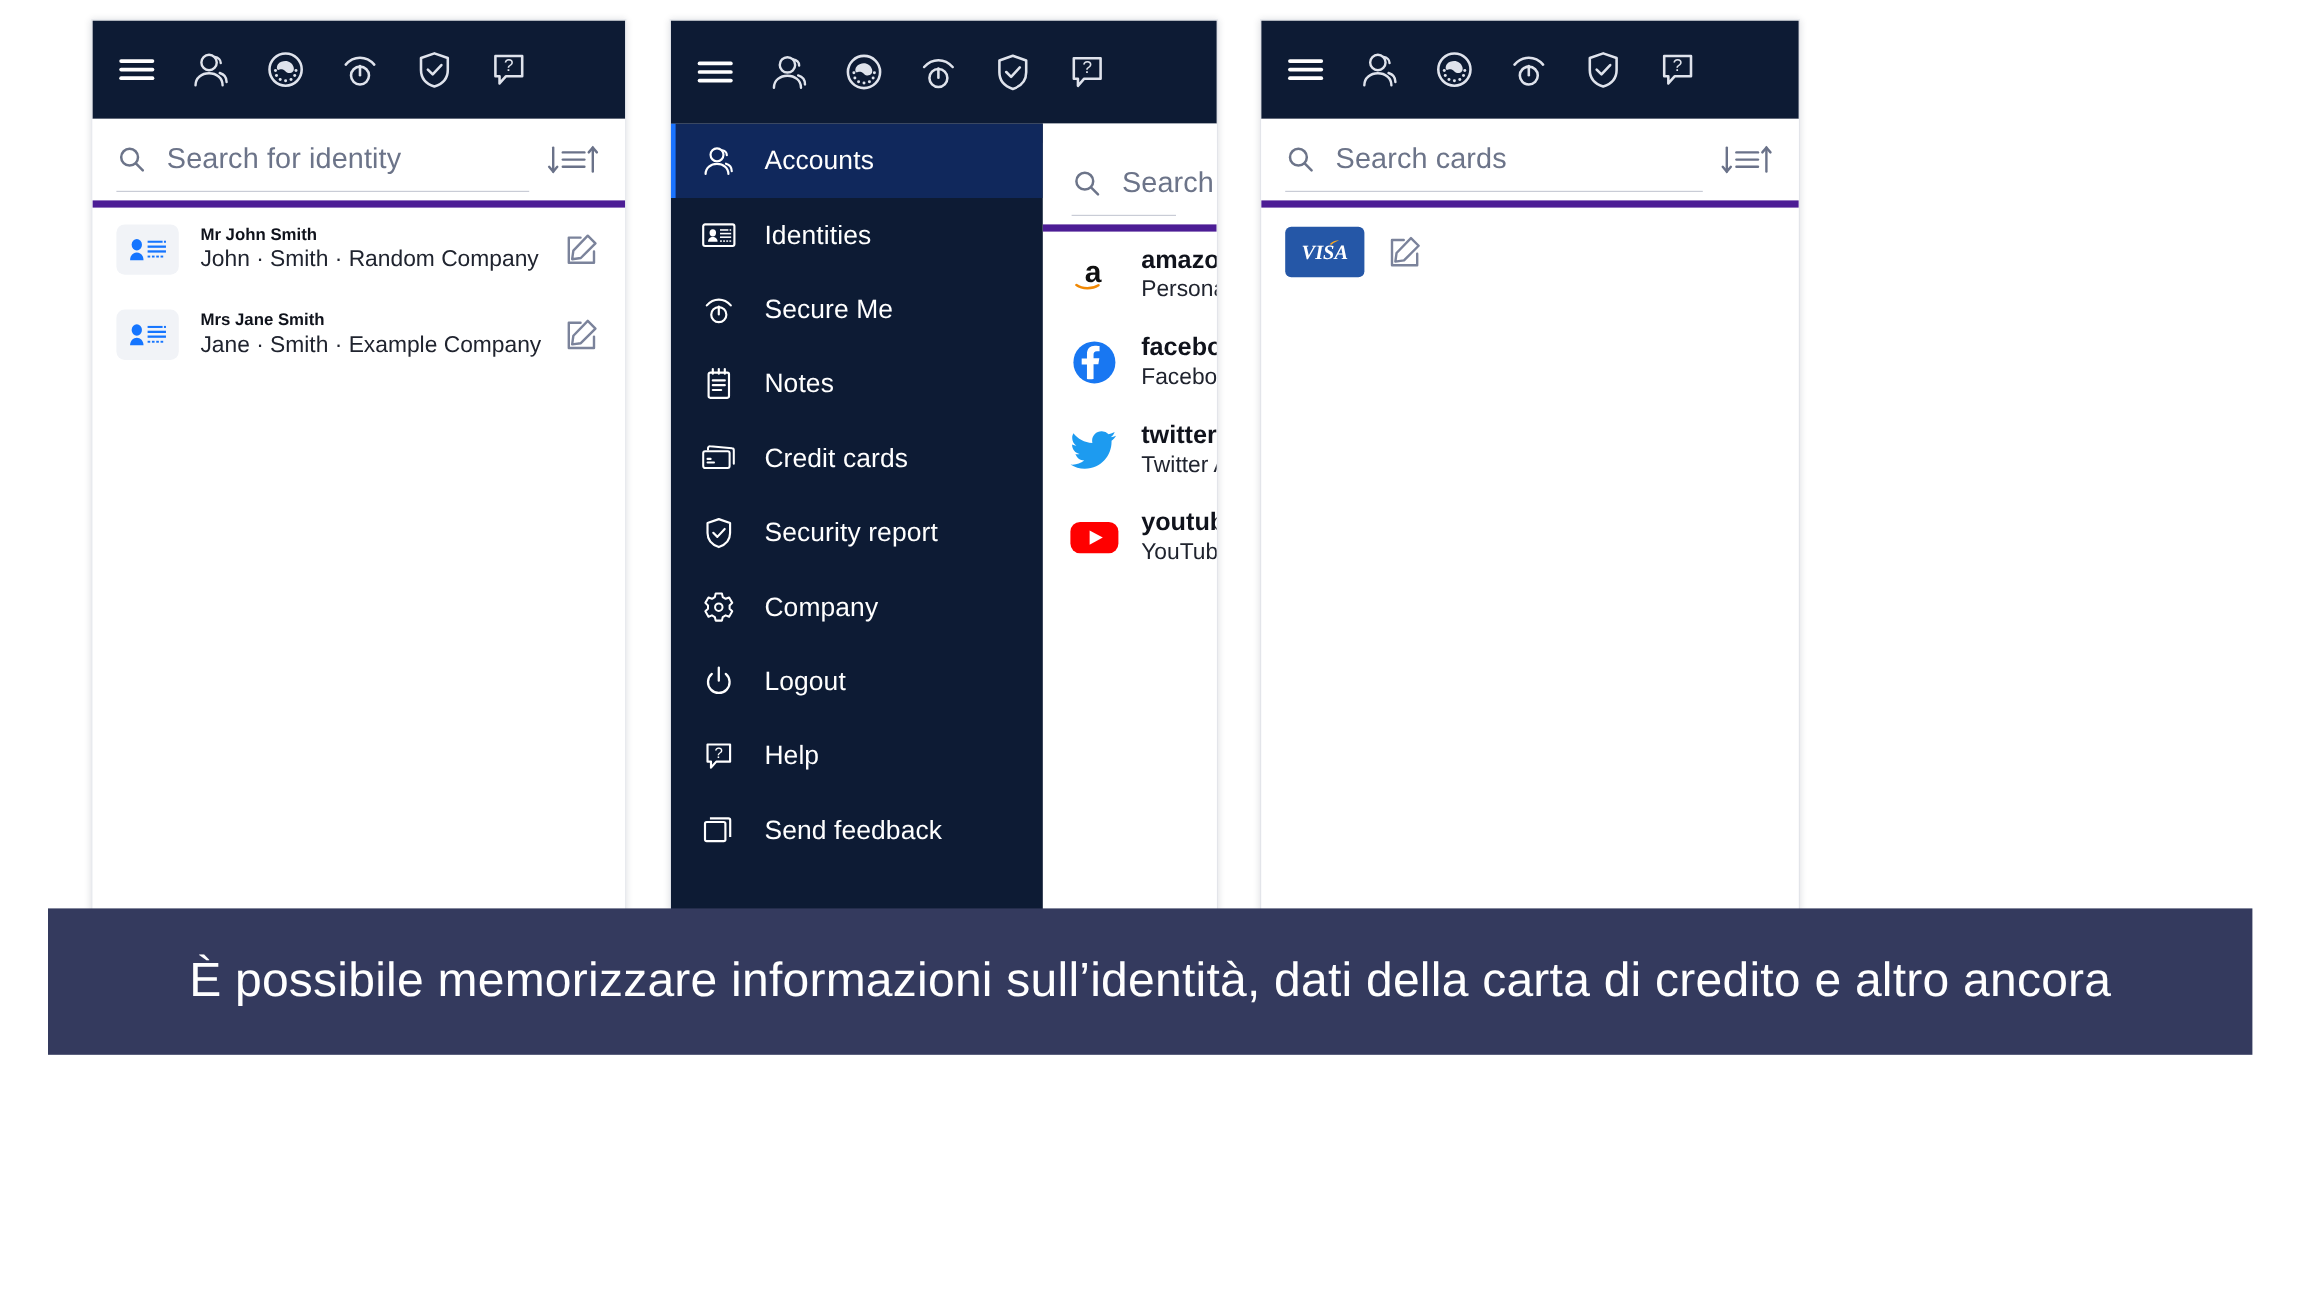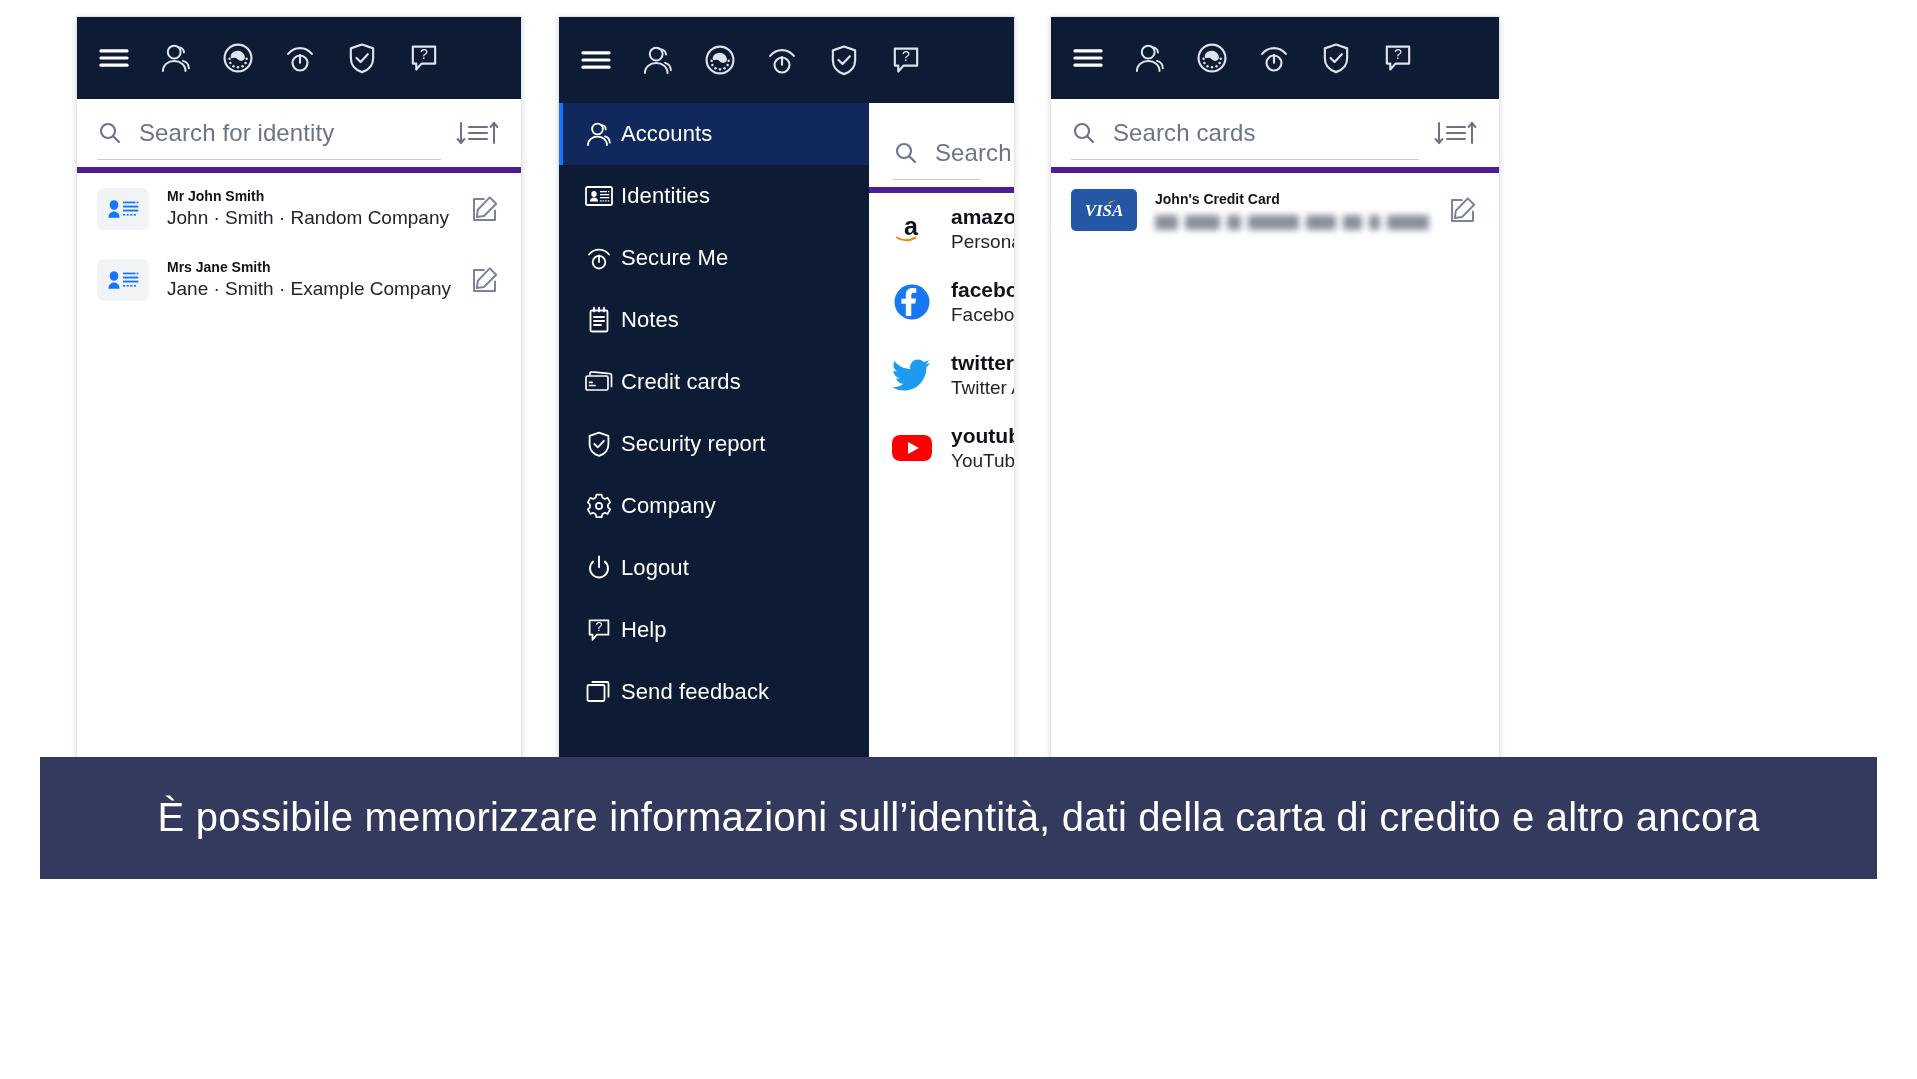--- a/index.html
+++ b/index.html
@@ -114,21 +114,21 @@
   .drawer {
     width: 310px;
     background: #0d1b34;
     flex: 0 0 auto;
     overflow: hidden;
     position: relative;
   }
   .menuitem {
     display: flex;
     align-items: center;
-    gap: 6px;
+    gap: 22px;
     height: 62px;
     padding-left: 24px;
     box-sizing: border-box;
     position: relative;
     color: #ffffff;
   }
   .menuitem.active { background: #10285c; }
   .menuitem.active::before {
     content:"";
     position: absolute; left: 0; top: 0; bottom: 0;
@@ -739,33 +739,20 @@
     </div>
 
     <div>
       <div class="listrow" style="align-items:center; padding-top:16px;">
         <span class="visachip">
           <svg width="52" height="22" viewBox="0 0 52 22">
             <text x="26" y="17" font-family="Liberation Serif, serif" font-size="17" font-style="italic" font-weight="bold" fill="#ffffff" text-anchor="middle">VISA</text>
             <path d="M30 4.5c2.6-2.6 5.6-3.2 8-3.2-2.6 1-4.6 2-6.4 3.6z" fill="#f5a623"></path>
           </svg>
         </span>
-        <span class="rowtext">
-          <span class="rowtitle">John's Credit Card</span>
-          <span class="blurnum">
-            <i style="width:26px"></i>
-              <i style="width:40px"></i>
-              <i style="width:16px"></i>
-              <i style="width:58px"></i>
-            <i style="width:34px"></i>
-              <i style="width:22px"></i>
-              <i style="width:12px"></i>
-              <i style="width:48px"></i>
-          </span>
-        </span>
         <span class="editbtn">
           <svg viewBox="0 0 32 32">
               <g fill="none" stroke="#7b839b" stroke-width="2" stroke-linejoin="round" stroke-linecap="round">
             <path d="M26 17.5V27H5V6h9.8"></path>
                 <path d="M20.8 4.4l6.4 6.4-12.2 12.2-7.2 1 1-7.2z"></path>
           </g>
             </svg>
         </span>
       </div>
     </div>

